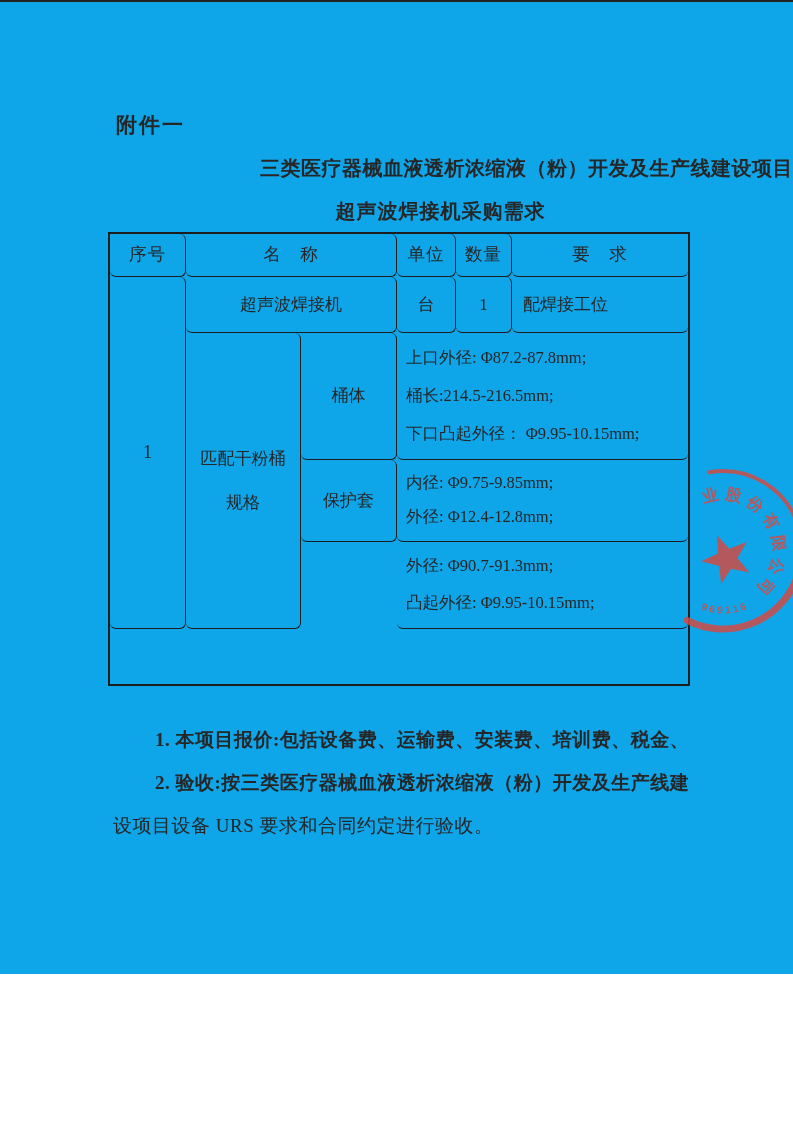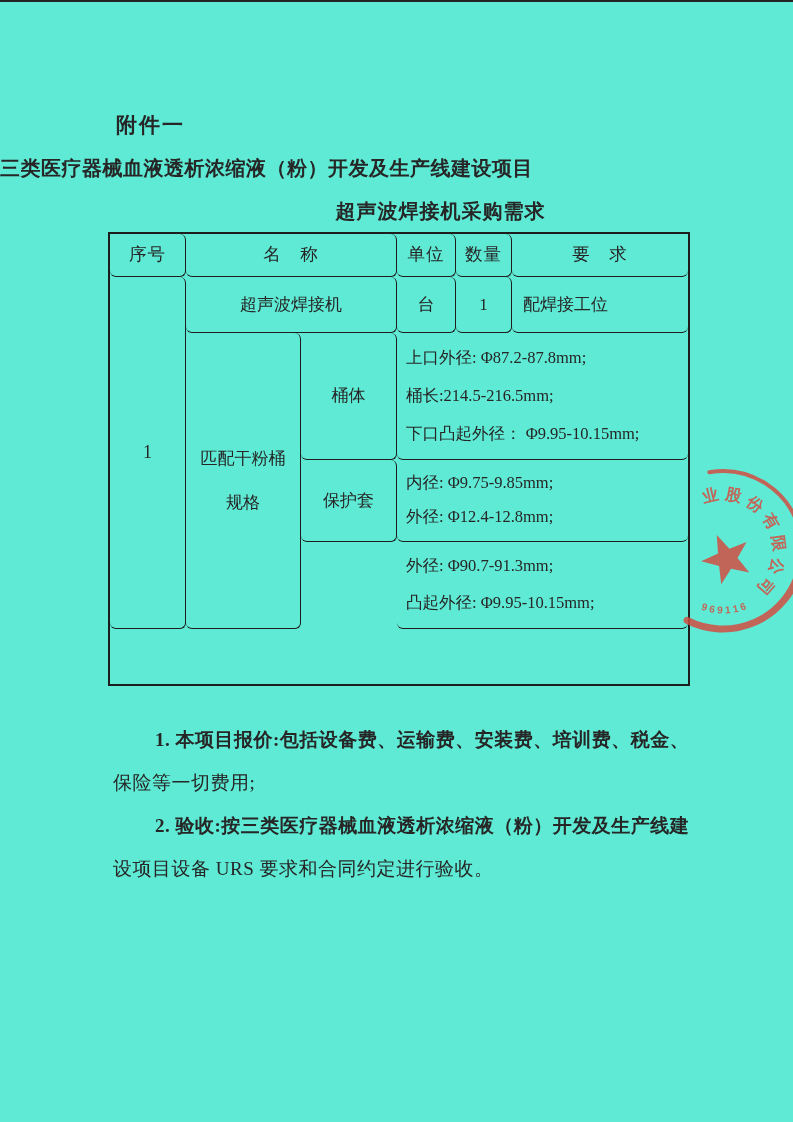--- a/index.html
+++ b/index.html
@@ -1,37 +1,37 @@
 <!DOCTYPE html>
 <html><head>
 <meta charset="utf-8">
 <style>
   html,body { margin:0; padding:0; }
   .page {
     position:relative;
-    width:793px; height:1122px;
-    background:#5eead4;
+    width:793px; height:974px;
+    background:#0ea5e9;
     overflow:hidden;
     color:#262626;
     font-family:"Liberation Serif", serif;
   }
   .scan-topline {
     position:absolute; left:0; top:0;
     width:100%; height:2px;
     background:#232323;
   }
   .attachment {
     position:absolute; left:116px; top:111px;
     font-family:"Liberation Sans", sans-serif;
     font-weight:bold; font-size:21px;
     letter-spacing:2px;
   }
   .doc-title {
     position:absolute; left:0; top:155px; width:100%;
-    text-align:left;
+    text-align:right;
     font-weight:bold; font-size:20px;
     letter-spacing:0.5px;
   }
   .doc-subtitle {
     position:absolute; left:0; top:198px; width:100%;
     text-align:center;
     font-weight:bold; font-size:20px;
     letter-spacing:1px;
     margin-left:44px;
   }
@@ -165,21 +165,20 @@
 
     <div class="cell no-br spec-cell" style="grid-row:5;">
       <div>外径: Φ90.7-91.3mm;</div>
       <div>凸起外径: Φ9.95-10.15mm;</div>
     </div>
 
   </div>
 
   <div class="notes">
     <div class="indent">1. 本项目报价:包括设备费、运输费、安装费、培训费、税金、</div>
-    <div>保险等一切费用;</div>
     <div class="indent">2. 验收:按三类医疗器械血液透析浓缩液（粉）开发及生产线建</div>
     <div>设项目设备 URS 要求和合同约定进行验收。</div>
   </div>
 
   <div class="stamp">
     <svg width="170" height="172" viewBox="0 0 170 172">
       <g class="stamp-ink">
         <path class="stamp-arc" d="M 69.3 7.2 A 79 79 0 0 1 159.3 64.6" stroke-width="4" stroke-linecap="round"></path>
         <path class="stamp-arc" d="M 47.1 155.4 A 79 79 0 0 0 159.3 105.4" stroke-width="7" stroke-linecap="round"></path>
         <polygon class="stamp-star" points="61.1,96.3 79.1,100.9 81.2,119.3 91.1,103.7 109.3,107.4 97.5,93.1 106.6,76.9 89.4,83.8 76.8,70.1 78.0,88.6"></polygon>

